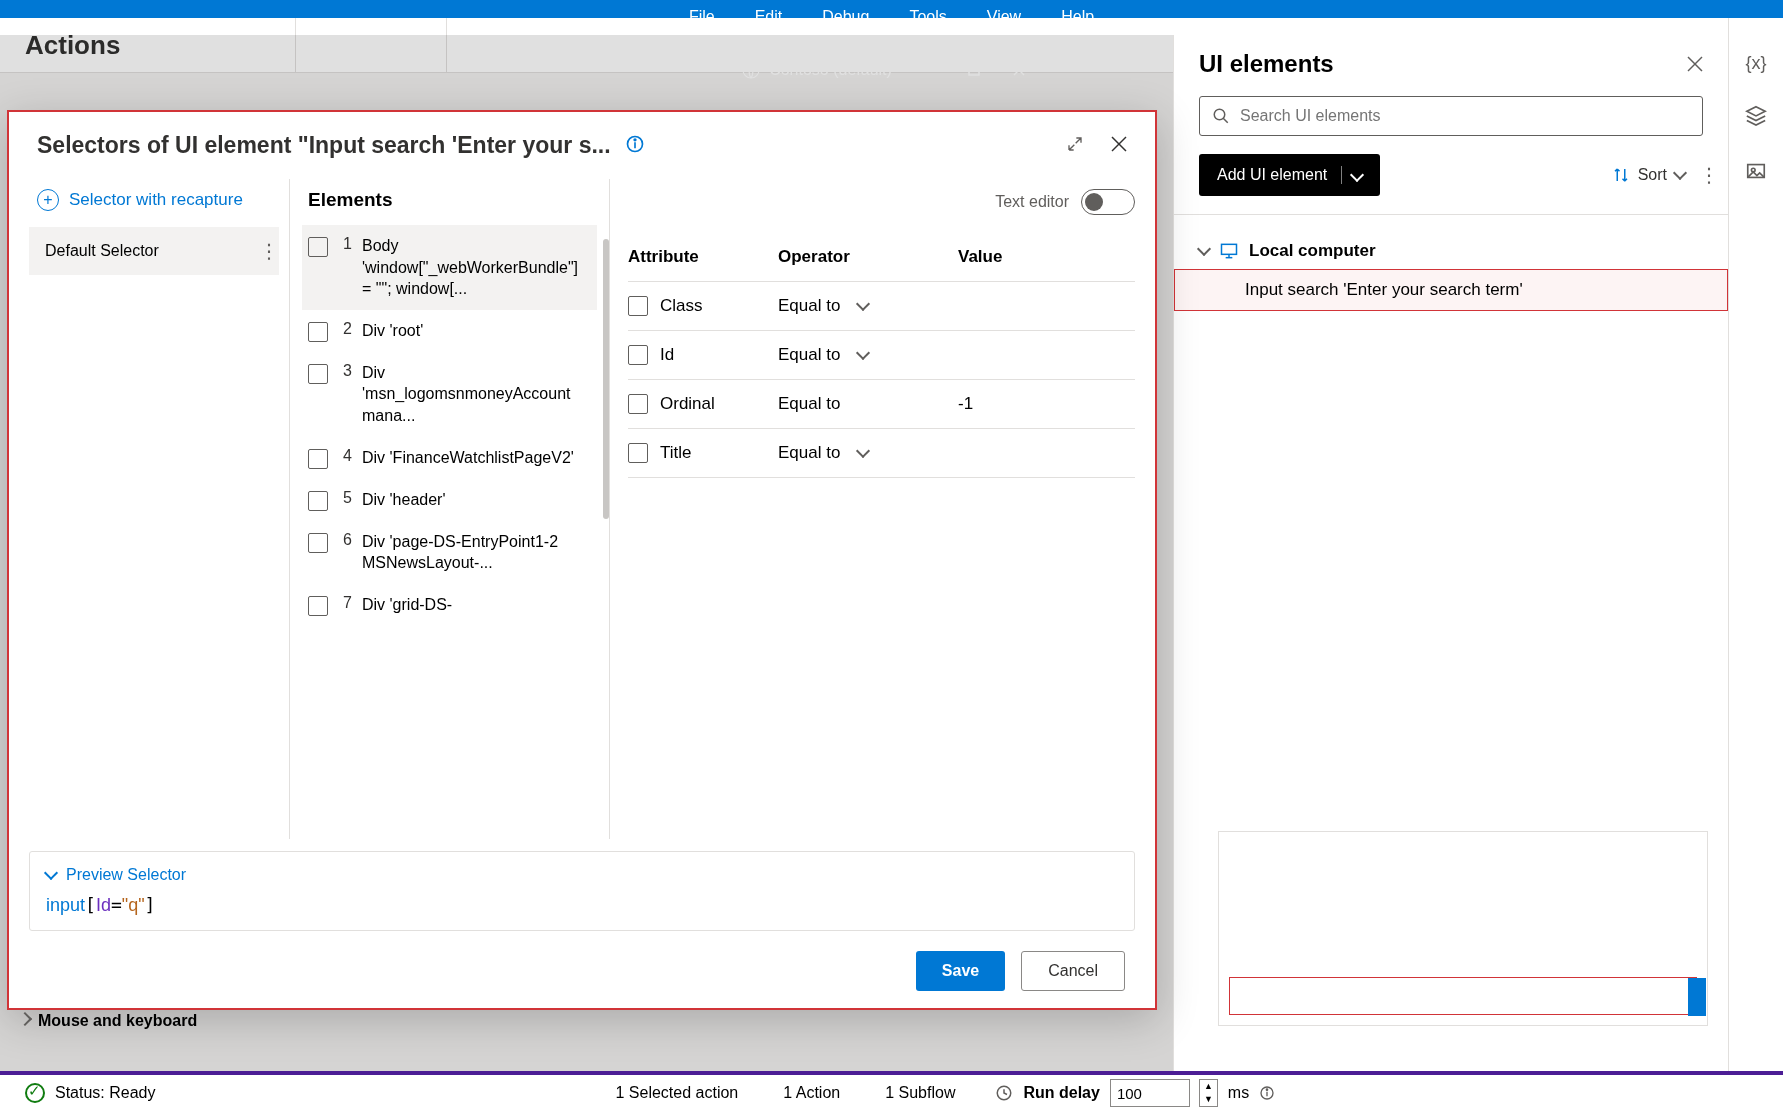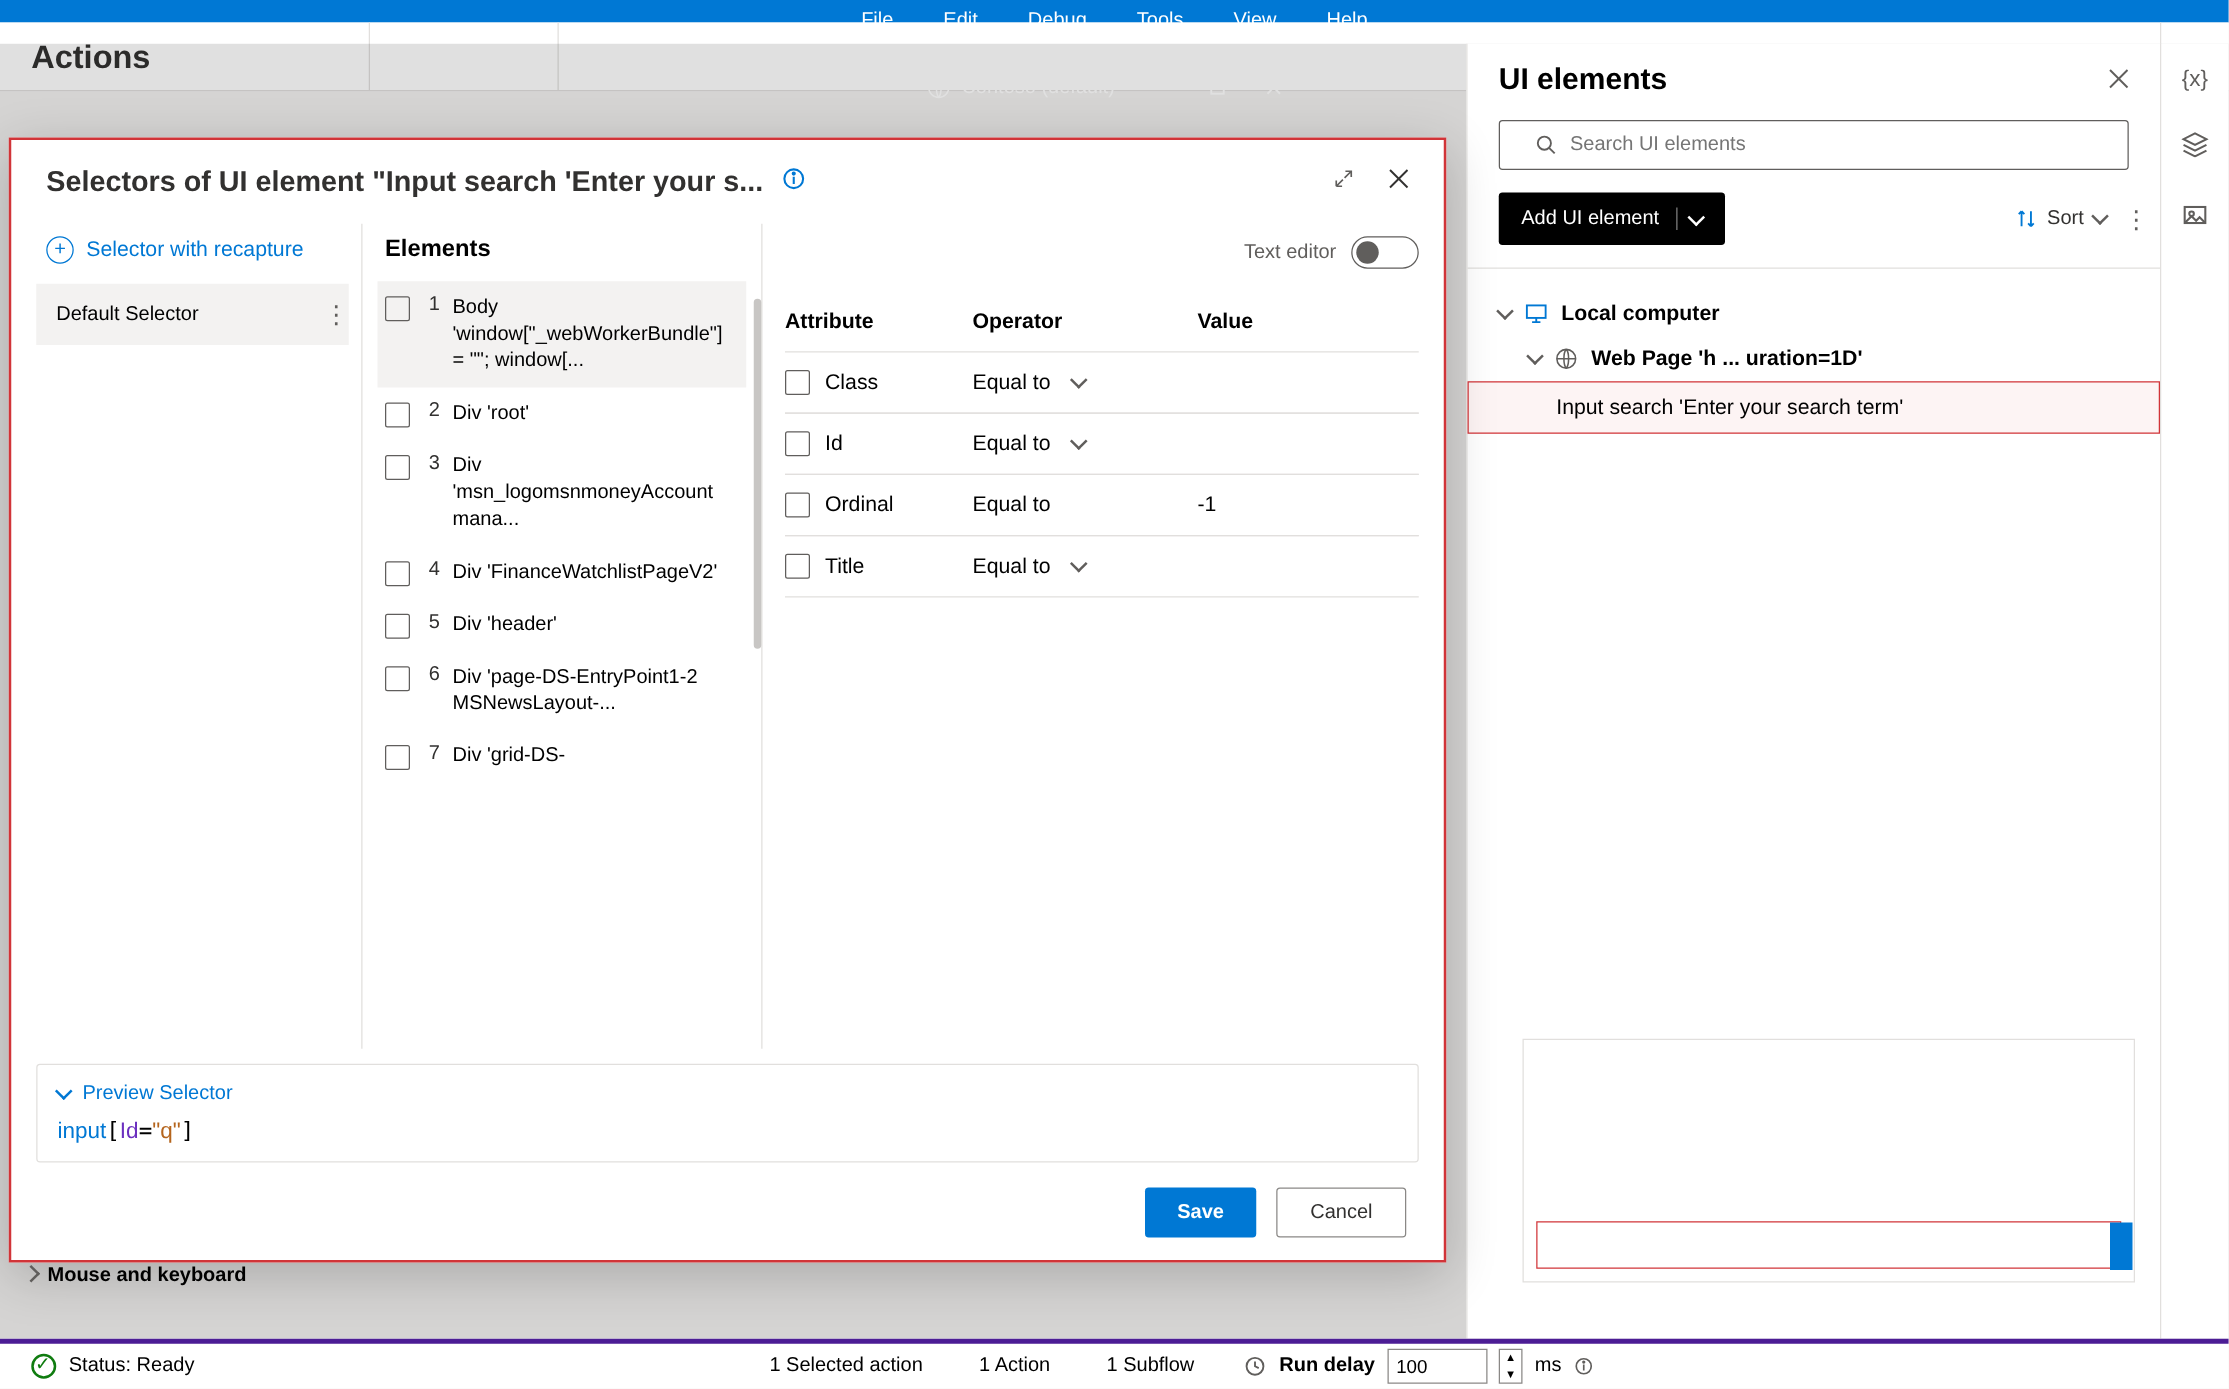--- a/index.html
+++ b/index.html
@@ -18,21 +18,21 @@
 
 .appbar { height: 55px; display: flex; align-items: center; border-bottom: 1px solid #e1dfdd; background: white; }
 .appbar .left-label { width: 295px; padding-left: 25px; font-size: 26px; font-weight: 600; color: #323130;}
 .appbar .tool-buttons { display: flex; gap: 22px; padding: 0 22px; height: 100%; align-items:center; border-left: 1px solid #e1dfdd; border-right: 1px solid #e1dfdd;}
 .appbar .spacer { flex: 1; }
 .appbar .search-right { width: 55px; display:flex; align-items:center; justify-content:center; border-left:1px solid #e1dfdd; height:100%; }
 
 
 .right-panel { position: absolute; right: 55px; top: 35px; width: 555px; height: calc(100% - 35px - 40px); border-left:1px solid #e1dfdd; background:white; padding: 15px 25px;}
 .right-panel h2 { font-size: 24px; font-weight:600; margin-bottom: 18px; display:flex; justify-content:space-between; align-items:center;}
-.right-panel .searchbox { border:1px solid #605e5c; border-radius: 3px; height: 40px; display:flex; align-items:center; padding: 0 28px; gap:10px; margin-bottom: 18px;}
+.right-panel .searchbox { border:1px solid #605e5c; border-radius: 3px; height: 40px; display:flex; align-items:center; padding: 0 12px; gap:10px; margin-bottom: 18px;}
 .right-panel .searchbox input { border:none; outline:none; font-size:16px; flex:1;}
 .right-panel .controls-row { display:flex; align-items:center; gap:14px; margin-bottom:18px;}
 .right-panel .add-btn { background:#000000; color:white; border:none; height:42px; padding:0 18px; font-size:16px; display:flex; align-items:center; gap:8px; border-radius:3px;}
 .right-panel .add-btn .dd { border-left:1px solid rgba(255,255,255,0.5); padding-left:10px; margin-left:6px;}
 .right-panel .sort-btn { margin-left:auto; display:flex; align-items:center; gap:8px; font-size:16px; color:#323130;}
 .right-panel hr { border:none; border-top:1px solid #e1dfdd; margin: 0 -25px 0;}
 .tree { padding-top: 18px; font-size:17px;}
 .tree-row { display:flex; align-items:center; gap:10px; padding: 8px 0;}
 .tree-row.l1 { padding-left:0;}
 .tree-row.l2 { padding-left:24px;}
@@ -225,28 +225,20 @@
   <hr>
   <div class="tree">
     <div class="tree-row l1">
       <span class="chev" style="color:#605e5c; transform:rotate(45deg);"></span>
       <svg width="20" height="20" viewBox="0 0 24 24" fill="none" stroke="#0078d4" stroke-width="1.8">
           <rect x="3" y="4" width="18" height="12"></rect>
           <line x1="8" y1="20" x2="16" y2="20"></line>
           <line x1="12" y1="16" x2="12" y2="20"></line>
         </svg>
       <span class="label" style="font-weight:600">Local computer</span>
-    </div>
-    <div class="tree-row l2">
-      <span class="chev" style="color:#605e5c"></span>
-      <svg width="20" height="20" viewBox="0 0 24 24" fill="none" stroke="#605e5c" stroke-width="1.5">
-          <circle cx="12" cy="12" r="9"></circle>
-          <path d="M3 12h18M12 3c3 3 3 15 0 18M12 3c-3 3-3 15 0 18"></path>
-        </svg>
-      <span class="label" style="font-weight:600">Web Page 'h ... uration=1D'</span>
     </div>
     <div class="tree-row selected">
       <span class="label">Input search 'Enter your search term'</span>
     </div>
   </div>
 </div>
 
 <div class="mini-preview">
   <div class="mp-body"></div>
 </div>

